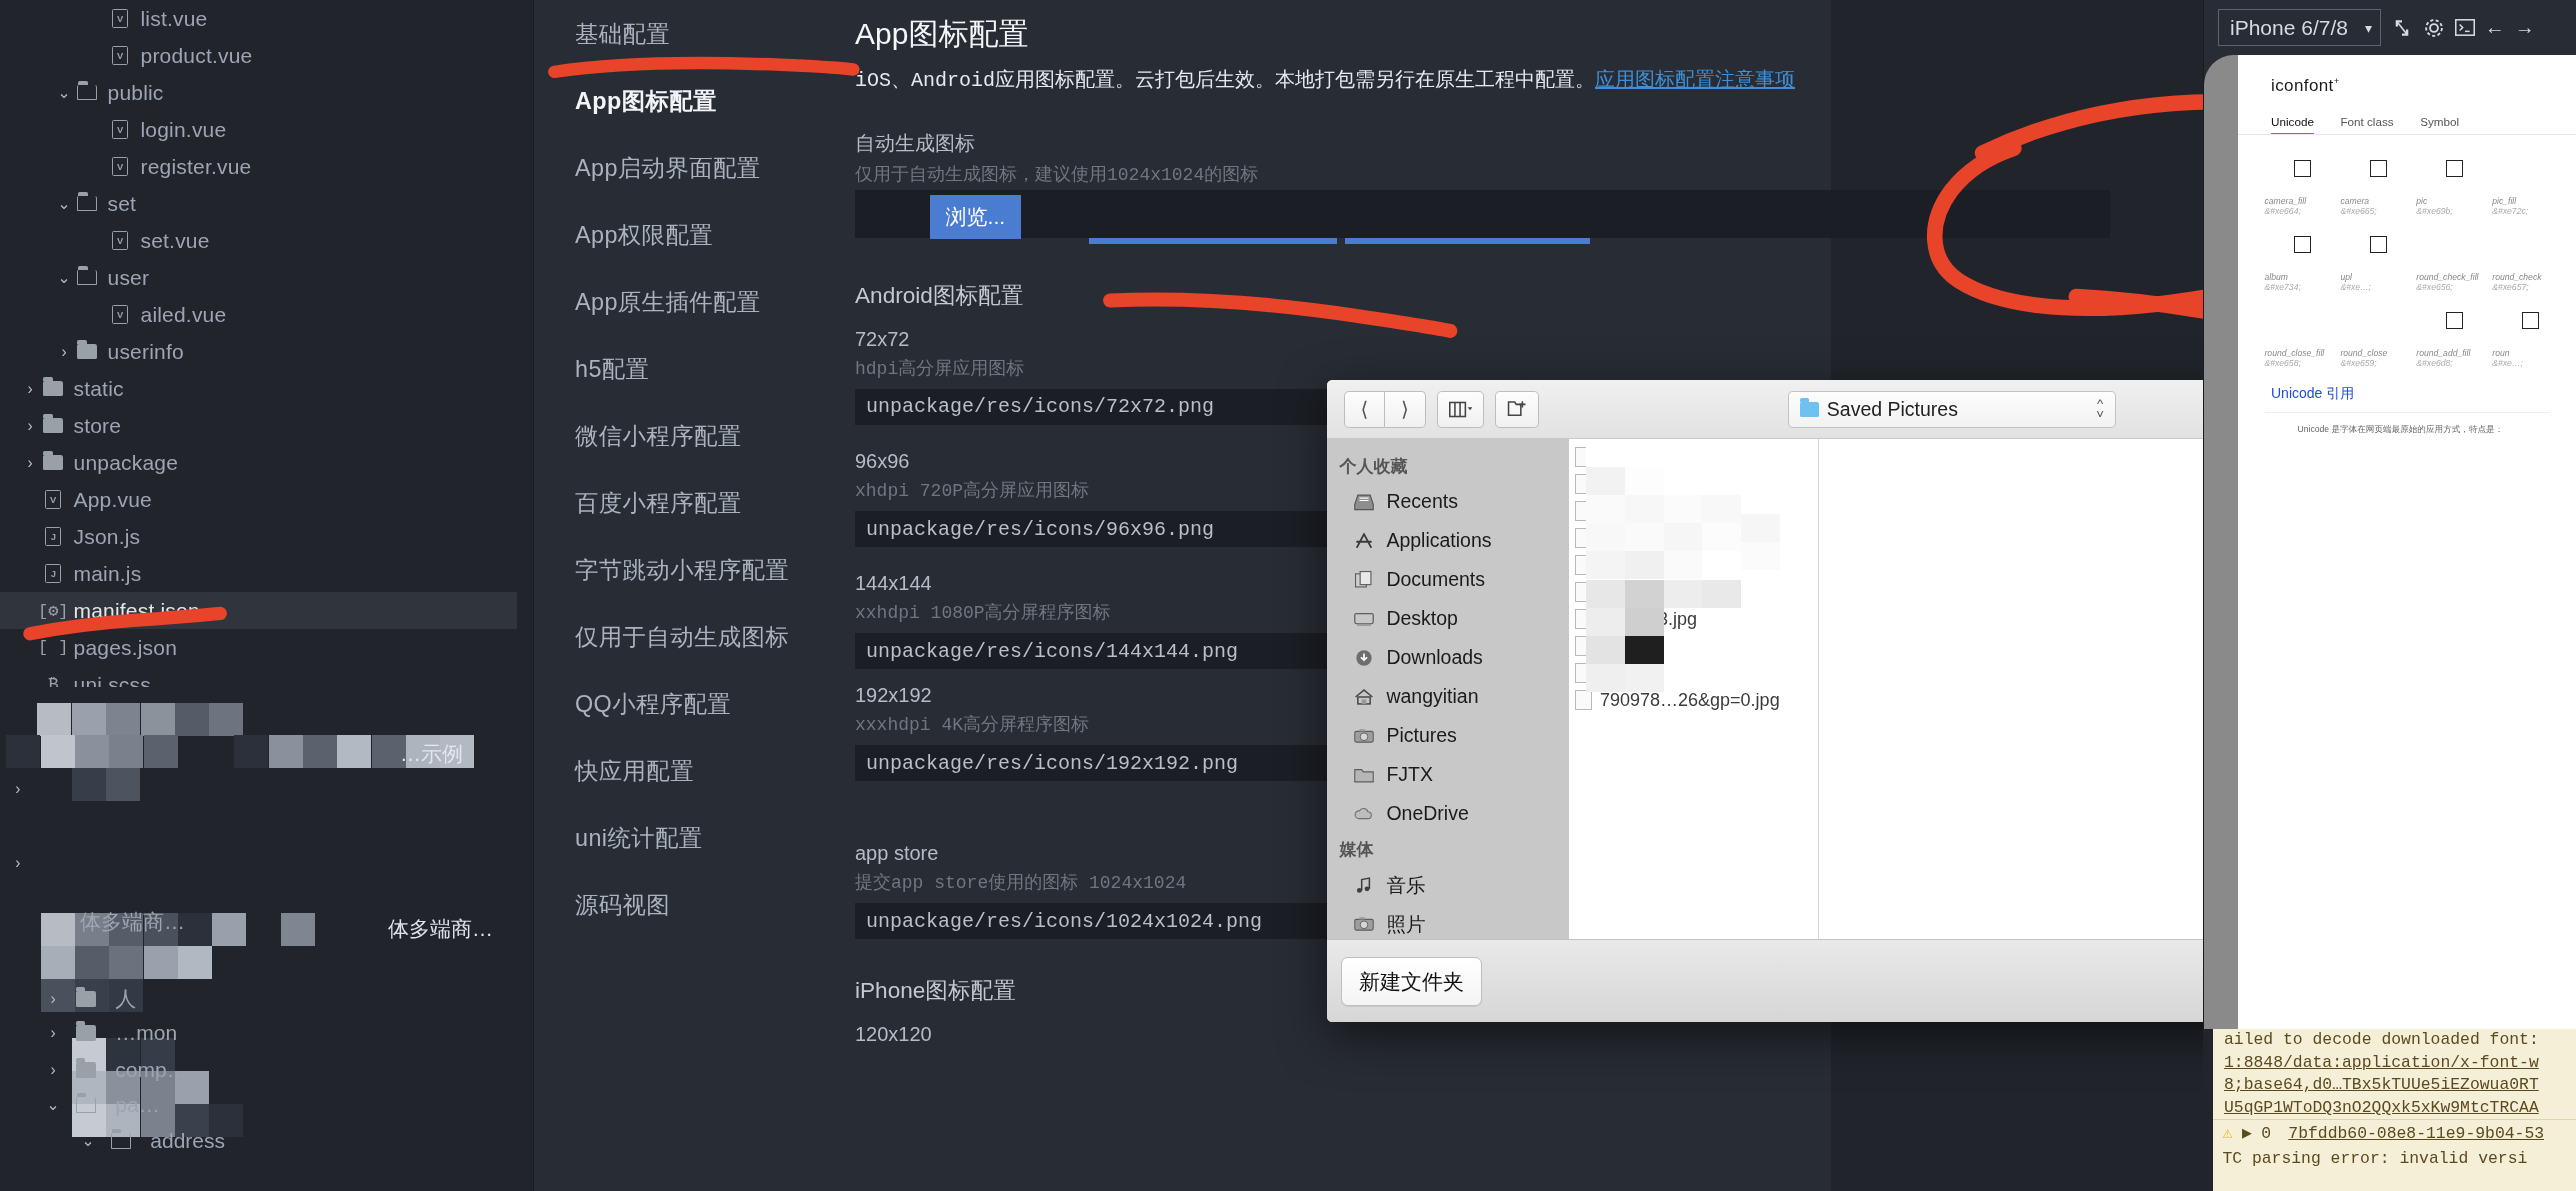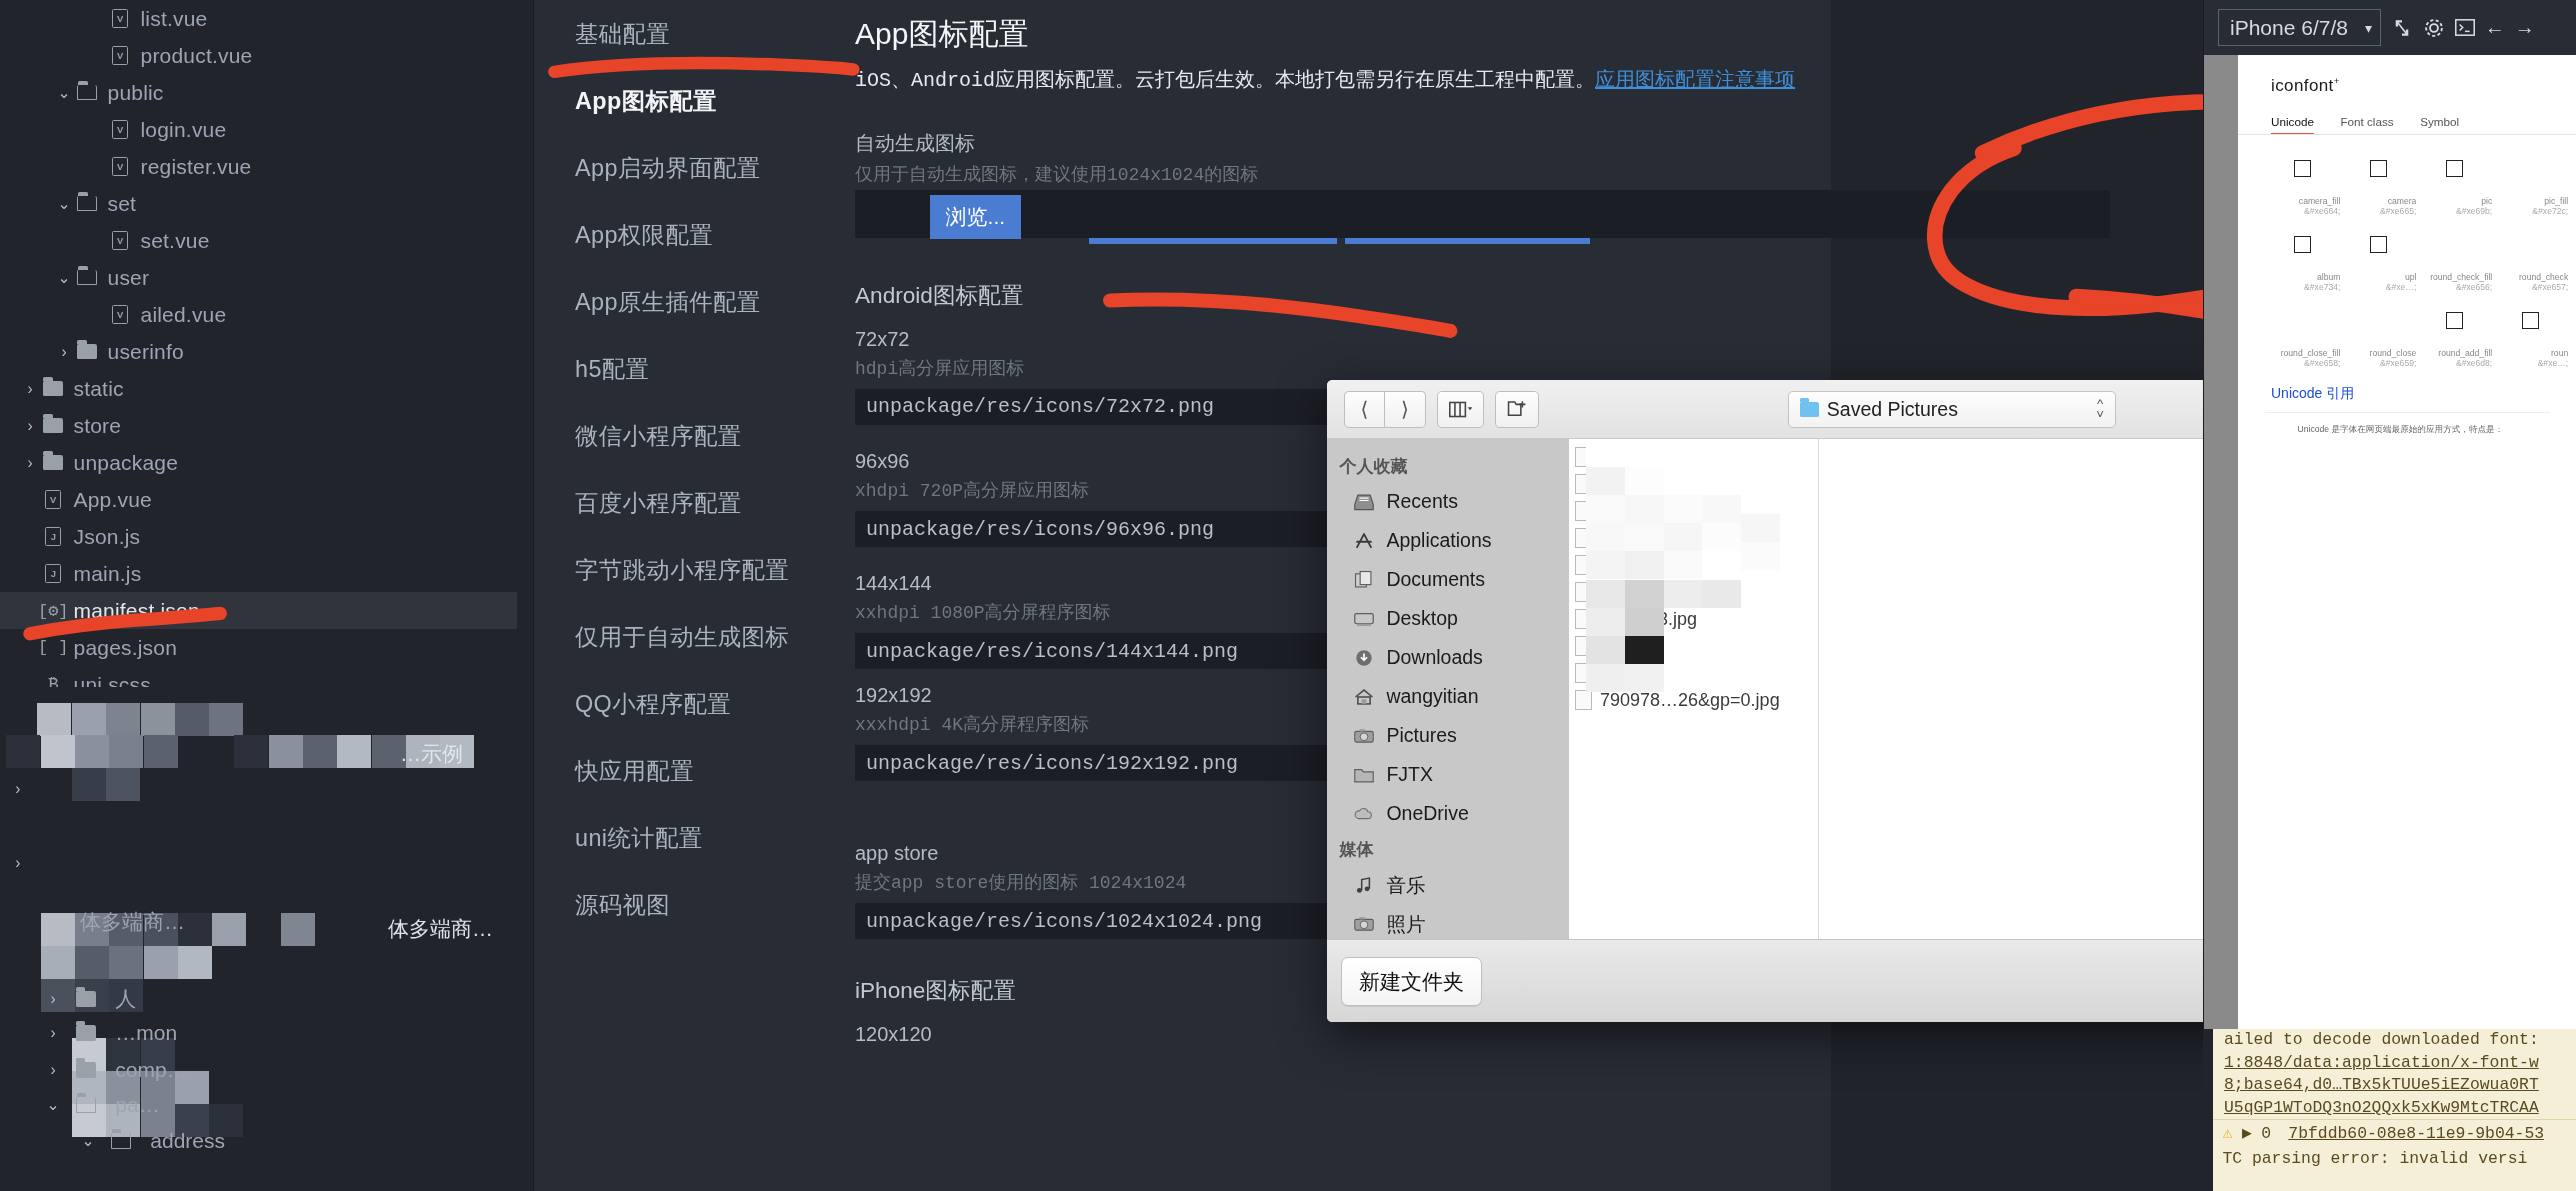--- a/index.html
+++ b/index.html
@@ -193,28 +193,28 @@
     position: absolute; left: 2203px; top: 0; width: 373px; height: 1191px;
     background: #282c34; border-left: 1.6px solid #181b20; overflow: hidden;
   }
   .pv-toolbar { height: 55px; display: flex; align-items: center; padding: 0 7.8px 0 14px; gap: 10px; }
   .pv-select {
     border: 0.8px solid #5a6274; height: 37px; display: flex; align-items: center;
     padding: 0 7.8px 0 11px; gap: 17px; color: #d7dae0; font-size: 21px;
     background: #282c34;
   }
   .pv-ico { color: #d7dae0; font-size: 20px; display: flex; align-items: center; }
-  .pv-canvas { position: absolute; left: 0; top: 55px; right: 0; bottom: 0; background: #8a8a8a; }
+  .pv-canvas { position: absolute; left: 0; top: 55px; right: 0; bottom: 0; background: #8a8a8a; border-radius: 30px; }
   .pv-page { position: absolute; left: 34px; top: 0; right: 0; bottom: 0; background: #fff; overflow: hidden; }
   .if-title { font-size: 17px; color: #1b1b1b; padding: 20px 0 0 33px; letter-spacing: 0.4px; }
   .if-tabs { display: flex; gap: 26.5px; padding: 19px 0 0 33px; font-size: 11.7px; color: #555; }
   .if-tabs .t.act { color: #111; border-bottom: 1.6px solid #e8543f; padding-bottom: 5.5px; }
   .if-rule { height: 0.8px; background: #e6e6e6; margin: 0 0 0 0; }
   .if-grid { display: grid; grid-template-columns: repeat(4, 1fr); padding: 14px 7.8px 0 26.5px; }
-  .if-cell { text-align: right; height: 76px; }
+  .if-cell { text-align: left; height: 76px; font-style: italic; }
   .if-sq { width: 17px; height: 17px; border: 1.6px solid #222; margin: 11px auto 0; }
   .if-nm { font-size: 8.6px; color: #888; margin-top: 19px; }
   .if-cd { font-size: 8.6px; color: #aaa; }
   .if-h2 { font-size: 14px; color: #1d4ed8; padding: 7.8px 0 0 33px; }
   .if-p { font-size: 8.6px; color: #666; padding: 11px 0 0 33px; border-top: 0.8px solid #eee; margin: 9.4px 26.5px 0 26.5px; }
 
   
   .console {
     position: absolute; left: 2213px; top: 1029px; width: 363px; height: 162px;
     background: #f6efd7; overflow: hidden;

